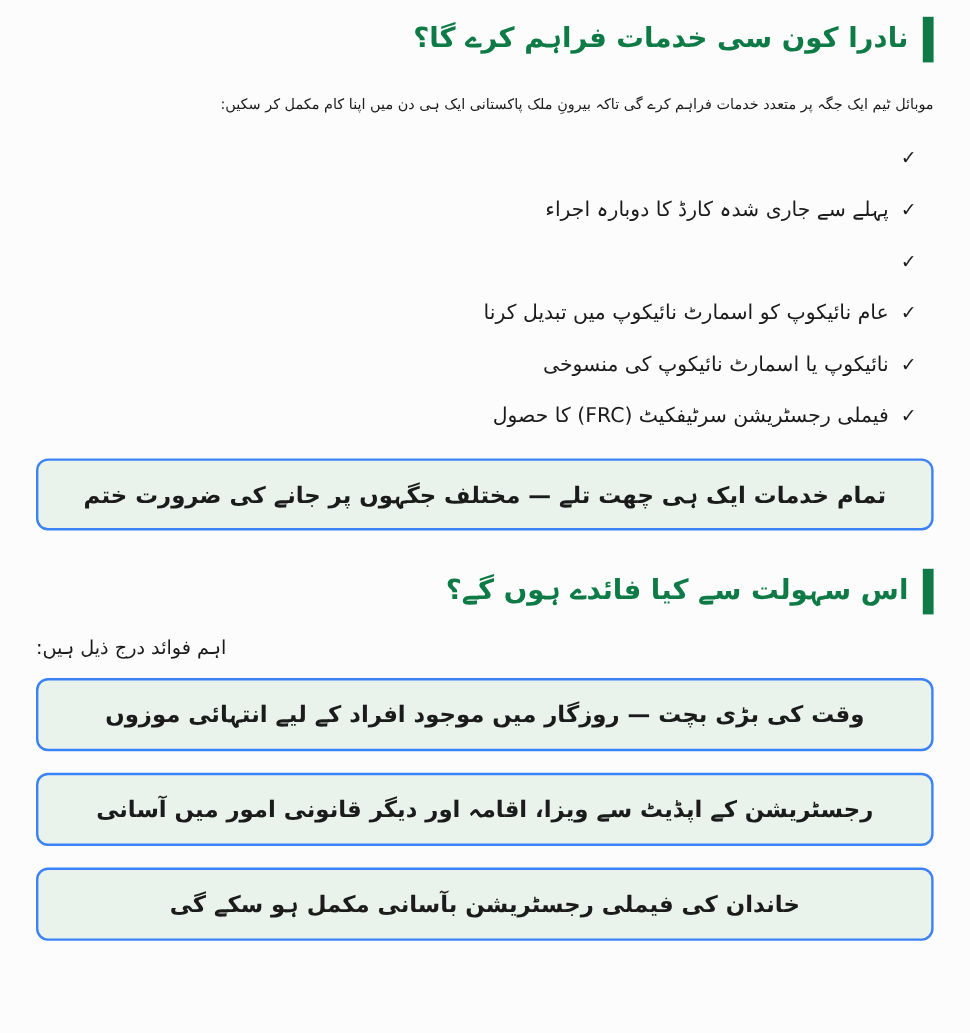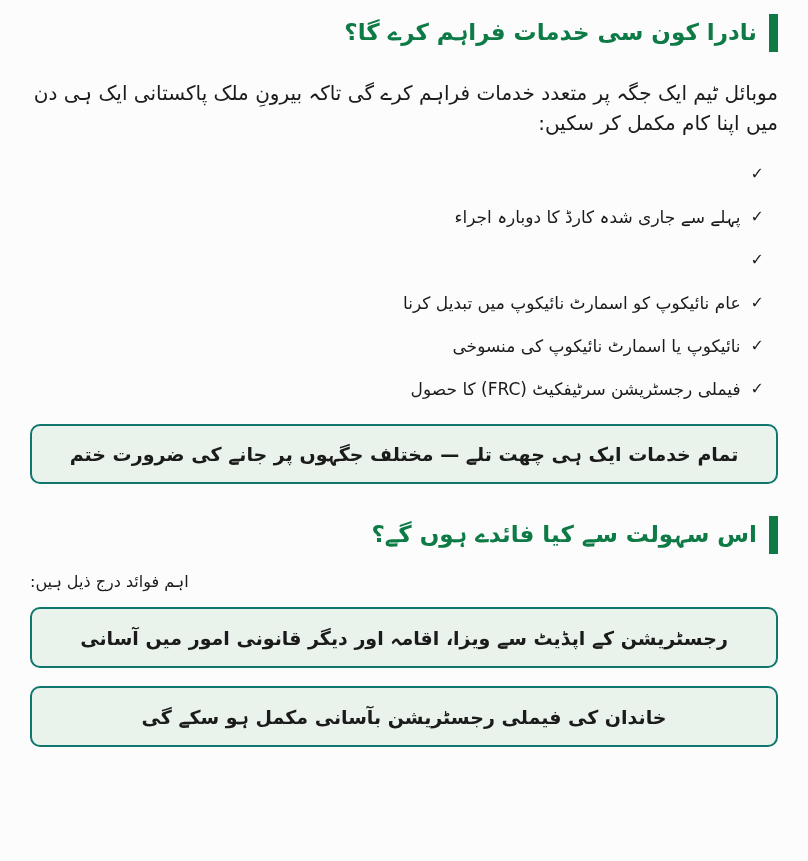--- a/index.html
+++ b/index.html
@@ -28,21 +28,21 @@
   }
   .heading-text {
     color: #0e7b46;
     font-size: 23px;
     font-weight: bold;
     line-height: 1.2;
   }
 
   .intro {
     margin-top: 26px;
-    font-size: 20px;
+    font-size: 12px;
     line-height: 1.5;
     text-align: right;
   }
 
   .check-list {
     list-style: none;
     margin: 14px 14px 0 0;
     padding: 0;
   }
   .check-item {
@@ -54,21 +54,21 @@
     font-weight: 500;
   }
   .check-glyph {
     font-size: 16px;
     font-weight: bold;
     color: #1b1b1b;
     flex: 0 0 auto;
   }
 
   .green-box {
-    border: 2px solid #0f766e;
+    border: 2px solid #3b82f6;
     background: #e9f3ec;
     border-radius: 10px;
     min-height: 60px;
     display: flex;
     align-items: center;
     justify-content: center;
     text-align: center;
     font-size: 19px;
     font-weight: bold;
     padding: 8px 18px;
@@ -135,20 +135,23 @@
   <div class="section2">
     <div class="section-heading">
       <span class="accent-bar"></span>
       <span class="heading-text">اس سہولت سے کیا فائدے ہوں گے؟</span>
     </div>
 
     <div class="intro2">اہم فوائد درج ذیل ہیں:</div>
 
     <div class="benefits">
       <div class="green-box benefit-box">
+        <span>وقت کی بڑی بچت — روزگار میں موجود افراد کے لیے انتہائی موزوں</span>
+      </div>
+      <div class="green-box benefit-box">
         <span>رجسٹریشن کے اپڈیٹ سے ویزا، اقامہ اور دیگر قانونی امور میں آسانی</span>
       </div>
       <div class="green-box benefit-box">
         <span>خاندان کی فیملی رجسٹریشن بآسانی مکمل ہو سکے گی</span>
       </div>
     </div>
   </div>
 
 </div>
 

